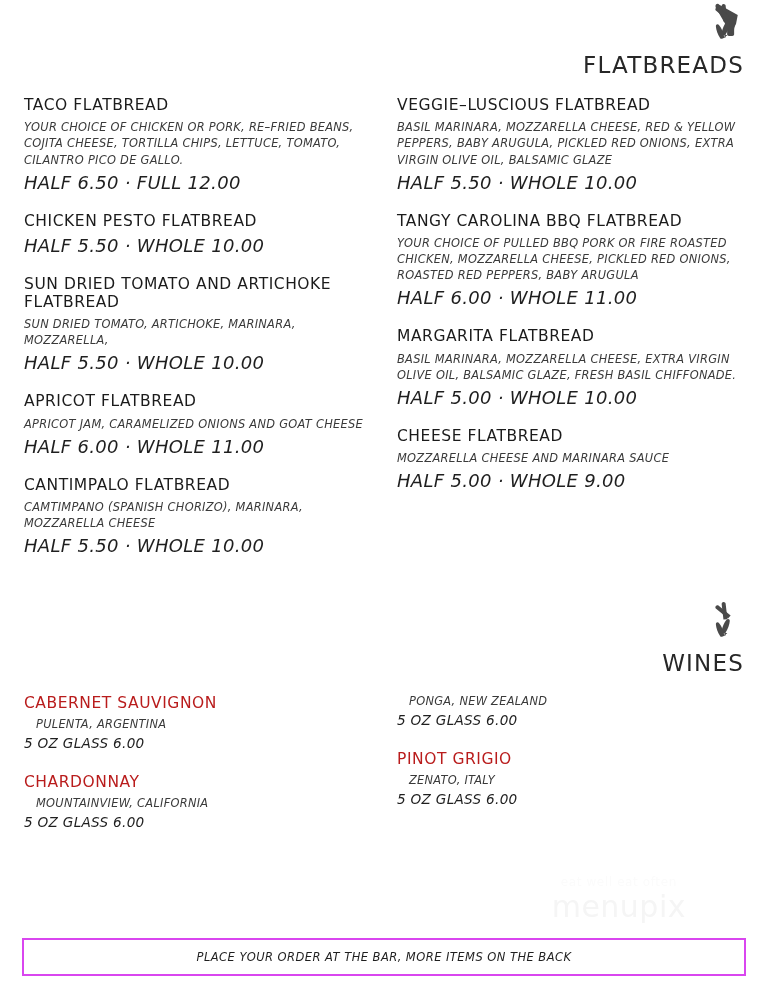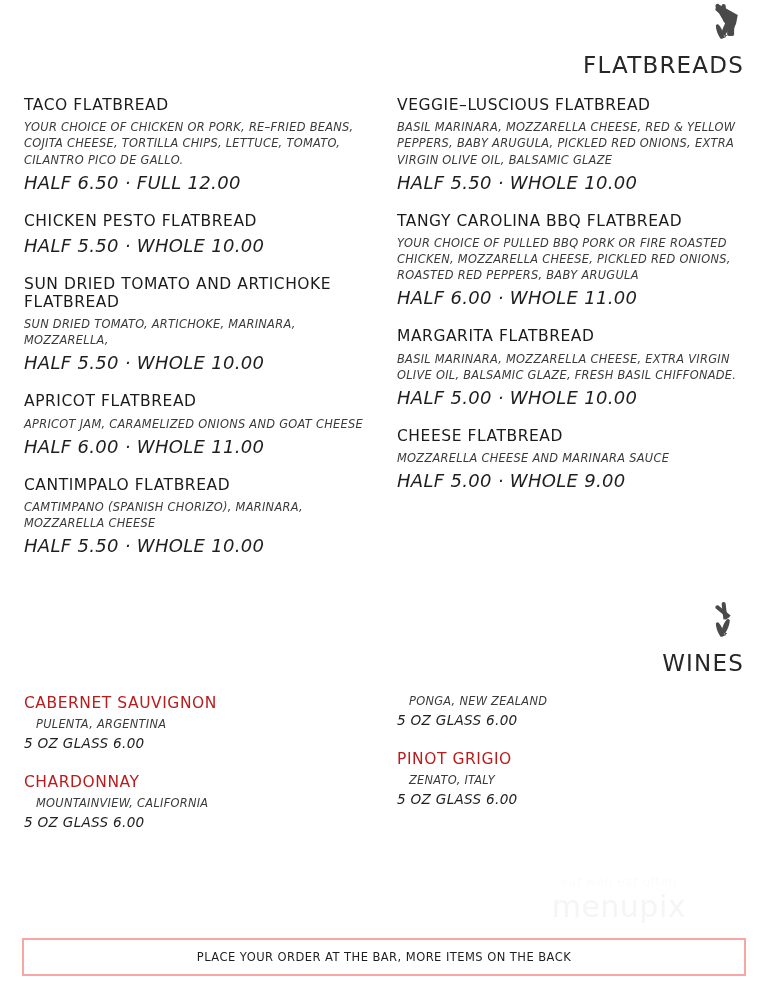--- a/index.html
+++ b/index.html
@@ -156,26 +156,27 @@
     line-height: 1;
   }
 
   
   .footer-banner {
     position: absolute;
     left: 22px;
     right: 22px;
     bottom: 18px;
     height: 38px;
-    border: 2px solid #fca5a5;
+    border: 2px solid #d946ef;
     background: #ffffff;
     display: flex;
     align-items: center;
     justify-content: center;
     box-sizing: border-box;
+    font-style: italic;
   }
   .footer-text {
     font-family: "DejaVu Sans", sans-serif;
     font-size: 11.5px;
     letter-spacing: 0.45px;
     color: #1f1f1f;
     text-transform: uppercase;
     font-variant: small-caps;
   }
 </style>

